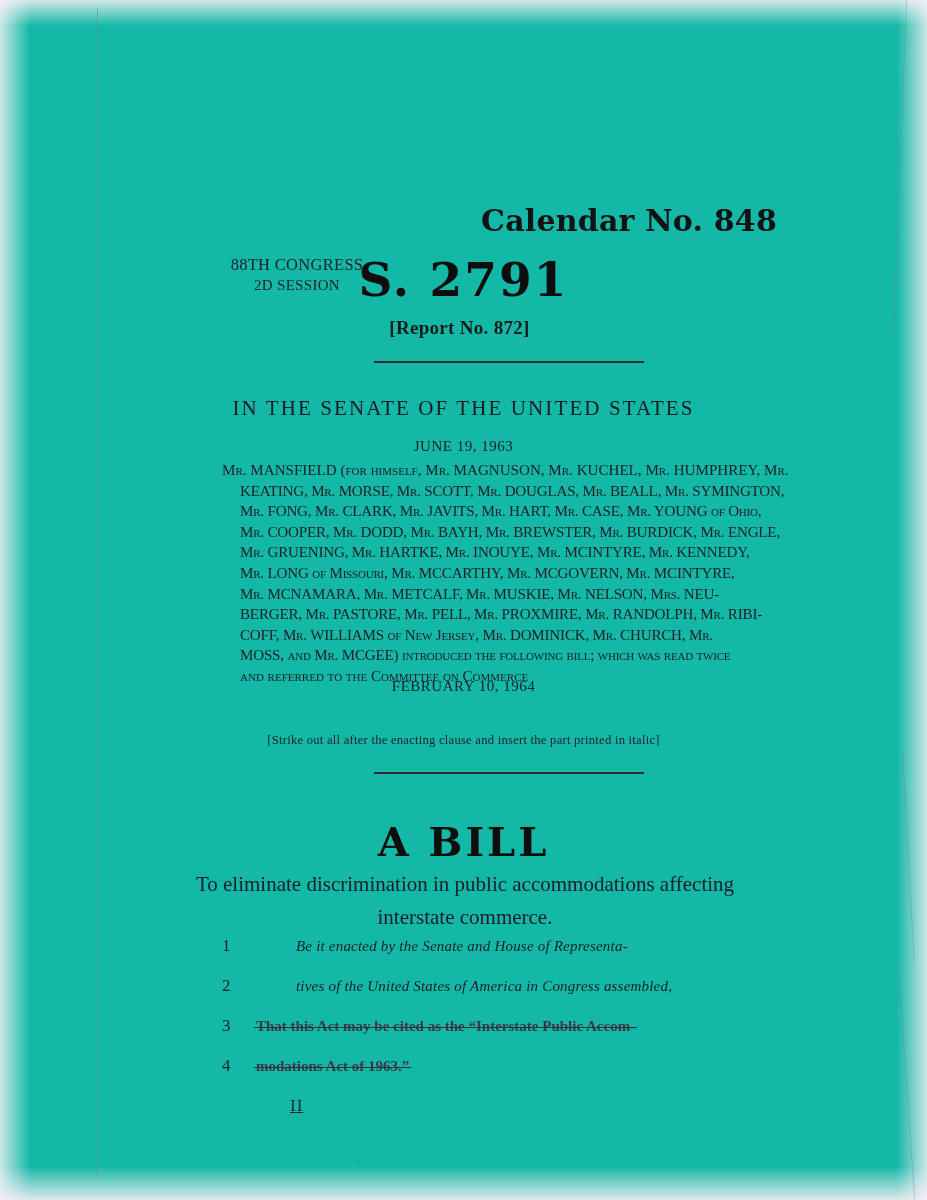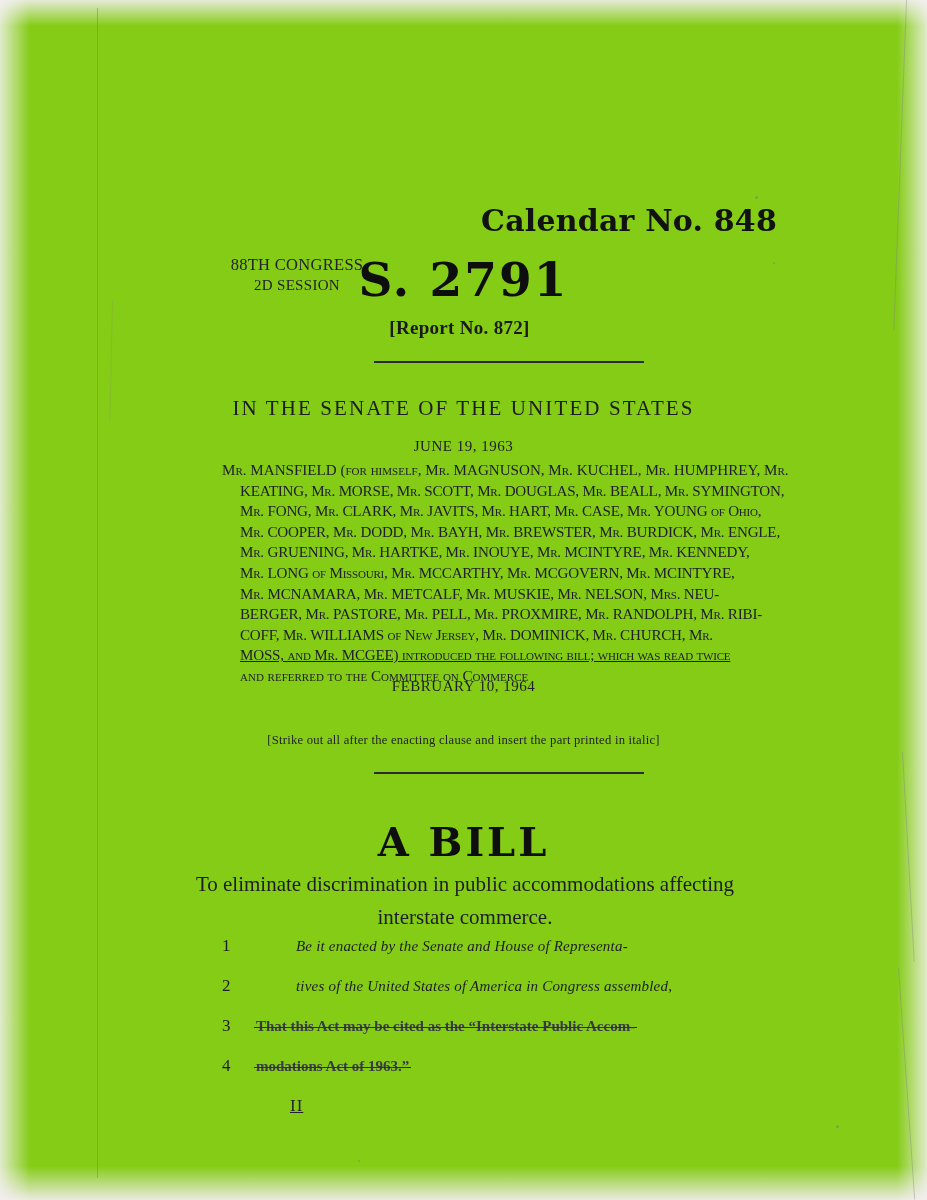--- a/index.html
+++ b/index.html
@@ -13,21 +13,21 @@
     overflow: hidden;
     font-family: "Liberation Serif", "DejaVu Serif", serif;
     color: #1b1b1b;
     position: relative;
   }
 
   
   #scan-page {
     position: absolute;
     inset: 0;
-    background: #84cc16;
+    background: #14b8a6;
   }
   
   #scan-vignette {
     position: absolute;
     inset: 0;
     pointer-events: none;
     background:
       linear-gradient(to bottom, rgba(246,240,246,0.85) 0px, rgba(253,252,253,0) 26px),
       linear-gradient(to top,    rgba(246,238,246,0.9) 0px, rgba(253,252,253,0) 34px),
       linear-gradient(to right,  rgba(248,243,248,0.8) 0px, rgba(253,252,253,0) 30px),
@@ -337,21 +337,21 @@
     <div id="sponsors" class="sc">
         <span class="ln" style="word-spacing: 0px;">Mr. MANSFIELD (for himself, Mr. MAGNUSON, Mr. KUCHEL, Mr. HUMPHREY, Mr.</span>
         <span class="ln indent" style="letter-spacing: -0.2px;">KEATING, Mr. MORSE, Mr. SCOTT, Mr. DOUGLAS, Mr. BEALL, Mr. SYMINGTON,</span>
         <span class="ln indent" style="letter-spacing: -0.2px;">Mr. FONG, Mr. CLARK, Mr. JAVITS, Mr. HART, Mr. CASE, Mr. YOUNG of Ohio,</span>
         <span class="ln indent" style="letter-spacing: -0.2px;">Mr. COOPER, Mr. DODD, Mr. BAYH, Mr. BREWSTER, Mr. BURDICK, Mr. ENGLE,</span>
         <span class="ln indent" style="letter-spacing: -0.2px;">Mr. GRUENING, Mr. HARTKE, Mr. INOUYE, Mr. MCINTYRE, Mr. KENNEDY,</span>
         <span class="ln indent" style="letter-spacing: -0.2px;">Mr. LONG of Missouri, Mr. MCCARTHY, Mr. MCGOVERN, Mr. MCINTYRE,</span>
         <span class="ln indent" style="letter-spacing: -0.2px;">Mr. MCNAMARA, Mr. METCALF, Mr. MUSKIE, Mr. NELSON, Mrs. NEU-</span>
         <span class="ln indent" style="letter-spacing: -0.2px;">BERGER, Mr. PASTORE, Mr. PELL, Mr. PROXMIRE, Mr. RANDOLPH, Mr. RIBI-</span>
         <span class="ln indent" style="letter-spacing: -0.2px;">COFF, Mr. WILLIAMS of New Jersey, Mr. DOMINICK, Mr. CHURCH, Mr.</span>
-        <span class="ln indent" style="letter-spacing: -0.2px; text-decoration: underline;">MOSS, and Mr. MCGEE) introduced the following bill; which was read twice</span>
+        <span class="ln indent" style="letter-spacing: -0.2px;">MOSS, and Mr. MCGEE) introduced the following bill; which was read twice</span>
         <span class="ln indent">and referred to the Committee on Commerce</span>
       </div>
 
     <div id="date-reported" class="sc">FEBRUARY 10, 1964</div>
 
 
     <div id="strike-note">[Strike out all after the enacting clause and insert the part printed in italic]</div>
 
     <div class="hrule" id="rule-middle"></div>
 

